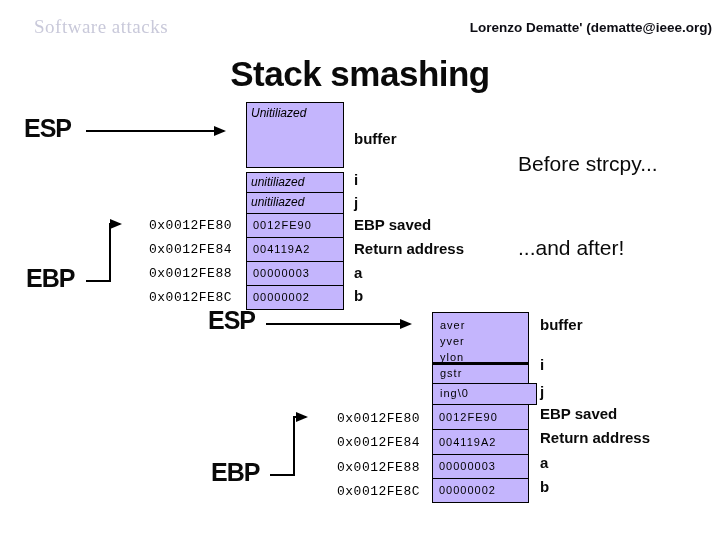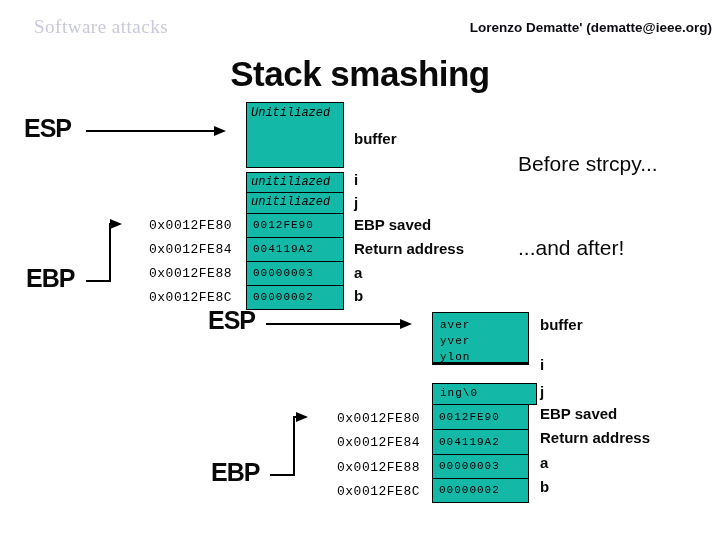--- a/index.html
+++ b/index.html
@@ -5,22 +5,22 @@
   html,body{margin:0;padding:0;background:#fff;}
   #slide{position:relative;width:720px;height:540px;background:#ffffff;overflow:hidden;
          font-family:"Liberation Sans",sans-serif;color:#000;}
   .course{position:absolute;left:34px;top:16px;font-family:"Liberation Serif",serif;
           font-size:19px;color:#c9c9da;letter-spacing:0.5px;}
   .author{position:absolute;right:8px;top:20px;font-weight:bold;font-size:13.5px;color:#0d0d14;}
   .title{position:absolute;left:0;top:54px;width:720px;text-align:center;
          font-weight:bold;font-size:35px;letter-spacing:-0.5px;color:#0a0a0a;}
   .reg{position:absolute;font-weight:bold;font-size:25px;letter-spacing:-1px;color:#0a0a0a;}
   .caption{position:absolute;font-weight:normal;font-size:21px;color:#0a0a0a;}
-  .cell{position:absolute;box-sizing:border-box;border:1.5px solid #000;background:#14b8a6;
-        font-family:Liberation Mono, monospace;}
+  .cell{position:absolute;box-sizing:border-box;border:1.5px solid #000;background:#c4b5fd;
+        font-family:Liberation Sans, sans-serif;}
   .cell.hex{font-size:11px;letter-spacing:1px;padding-left:6px;}
   .cell.uninit{font-style:italic;font-size:12px;padding-left:4px;}
   .addr{position:absolute;width:94px;text-align:right;
         font-family:"Liberation Mono","DejaVu Sans Mono",monospace;font-size:13px;letter-spacing:0.5px;}
   .flabel{position:absolute;font-weight:bold;font-size:15px;color:#0a0a0a;}
   .arrows{position:absolute;left:0;top:0;pointer-events:none;}
   .pre{white-space:pre;}
 </style>
 </head>
 <body>
@@ -76,20 +76,21 @@
 
   <div class="addr" style="left:326px;top:411px;">0x0012FE80</div>
   <div class="addr" style="left:326px;top:435px;">0x0012FE84</div>
   <div class="addr" style="left:326px;top:460px;">0x0012FE88</div>
   <div class="addr" style="left:326px;top:484px;">0x0012FE8C</div>
 
   <div class="cell pre" style="left:432px;top:312px;width:97px;height:53px;border-bottom-width:3px;
        font-size:11px;line-height:16px;padding:4px 0 0 7px;letter-spacing:1px;">aver
 yver
 ylon</div>
+  <div class="cell" style="left:432px;top:364px;width:97px;height:20px;font-size:11px;line-height:17px;letter-spacing:1px;padding-left:7px;">gstr</div>
   <div class="cell" style="left:432px;top:383px;width:105px;height:22px;font-size:11px;line-height:19px;letter-spacing:1px;padding-left:7px;">ing\0</div>
   <div class="cell hex" style="left:432px;top:404px;width:97px;height:26px;line-height:24px;">0012FE90</div>
   <div class="cell hex" style="left:432px;top:429px;width:97px;height:26px;line-height:24px;">004119A2</div>
   <div class="cell hex" style="left:432px;top:454px;width:97px;height:25px;line-height:23px;">00000003</div>
   <div class="cell hex" style="left:432px;top:478px;width:97px;height:25px;line-height:23px;">00000002</div>
 
   <div class="flabel" style="left:540px;top:316px;">buffer</div>
   <div class="flabel" style="left:540px;top:356px;">i</div>
   <div class="flabel" style="left:540px;top:383px;">j</div>
   <div class="flabel" style="left:540px;top:405px;">EBP saved</div>

